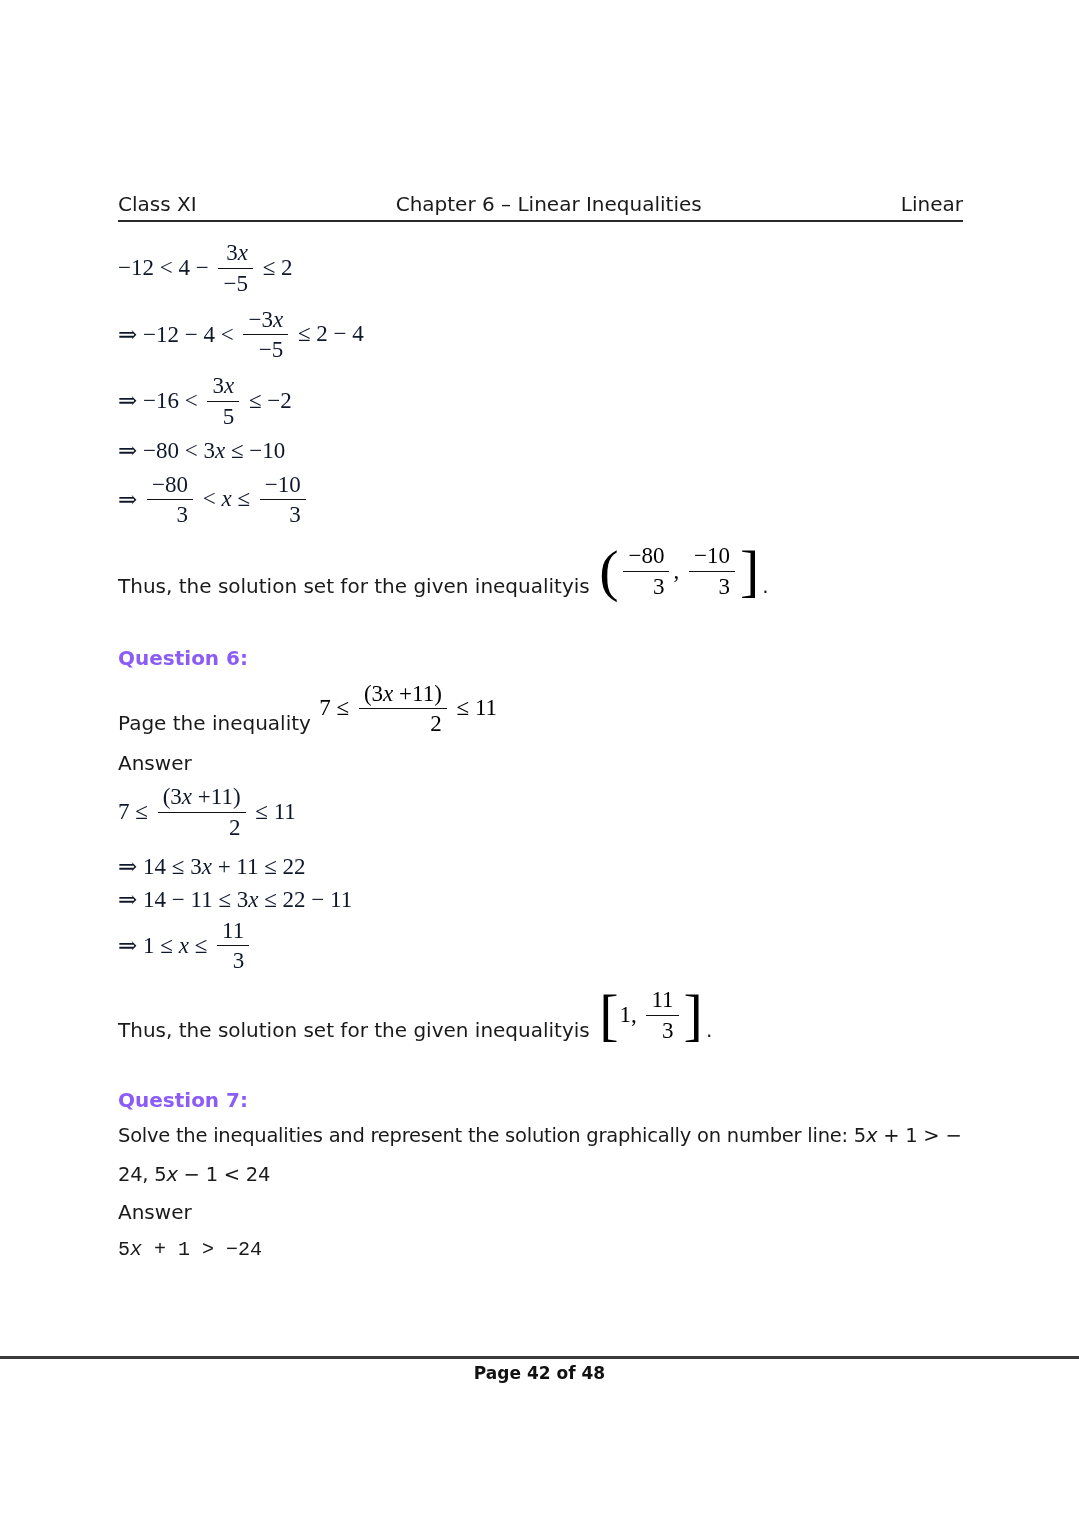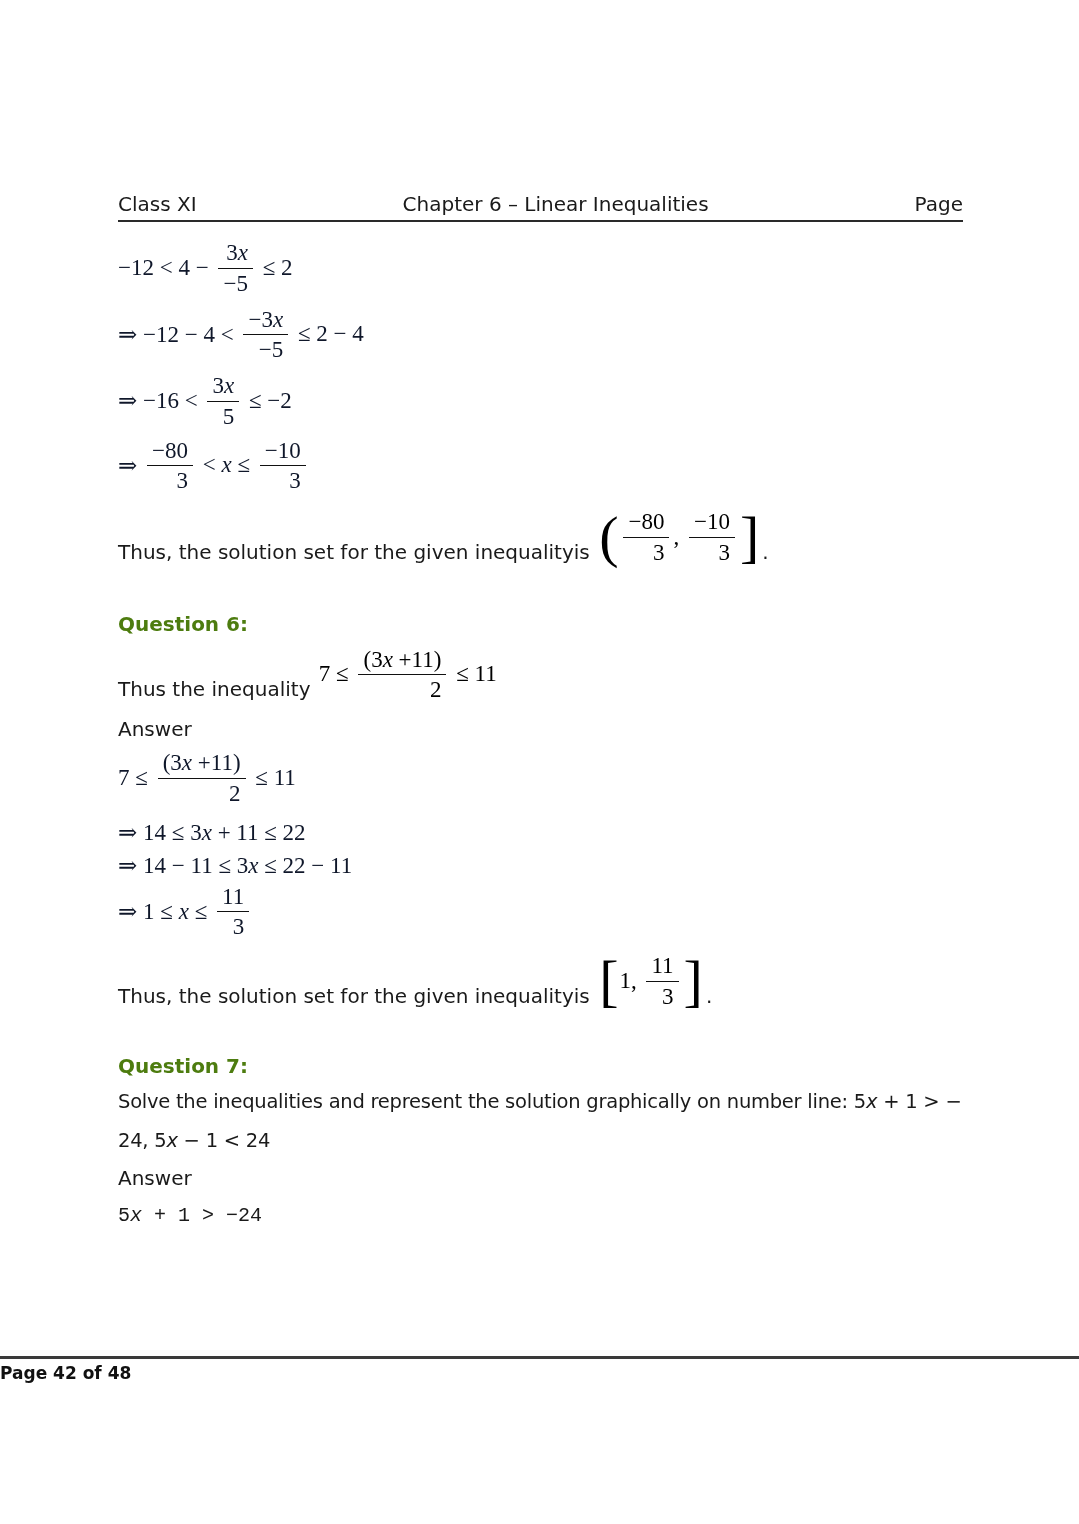--- a/index.html
+++ b/index.html
@@ -32,46 +32,46 @@
   .thus { display:flex; align-items:flex-end; font-size:20px; }
   .thus .sentence { white-space:pre; padding-bottom:2px; }
   .expr {
     display:inline-flex; align-items:center; font-family:"Liberation Serif","DejaVu Serif",serif;
     font-size:23px; color:#000; margin:0 2px;
   }
   .bigbr { font-size:58px; line-height:0.88; font-weight:400; margin:0 1px; }
   .period { padding-bottom:2px; }
 
   
-  .qhead { font-weight:bold; font-size:20px; color:#4d7c0f; }
+  .qhead { font-weight:bold; font-size:20px; color:#8b5cf6; }
   .anslabel { font-size:20px; }
   .pline { font-family:"DejaVu Sans",sans-serif; font-size:19.5px; letter-spacing:-0.25px;
            display:flex; align-items:center; color:#1a1a1a; }
   .sline { font-family:Liberation Mono, monospace; font-size:20px; display:flex; align-items:center; }
 
   
   .mb9{margin-bottom:9px} .mb7{margin-bottom:7px}
   .mt14{margin-top:14px} .mt46{margin-top:46px} .mt10{margin-top:10px}
   .mt8{margin-top:8px} .mt12{margin-top:12px} .mt6{margin-top:6px}
   .mt4{margin-top:4px} .mt44{margin-top:44px}
 
   
   .footer-rule { position:absolute; left:0; top:1356px; width:1079px; height:3px; background:#3a3a3a; }
-  .footer-text { position:absolute; left:0; top:1363px; width:1079px; 
+  .footer-text { position:absolute; left:0; top:1363px; width:1079px; text-align:center;
                  font-size:17px; font-weight:bold; color:#111; }
 </style>
 </head>
 <body>
 
 <div class="page">
 
   <div class="header">
     <span>Class XI</span>
     <span>Chapter 6 – Linear Inequalities</span>
-    <span>Page</span>
+    <span>Linear</span>
   </div>
 
   <div class="content">
 
     <div class="mline mb9">
         <span class="mtext">−12 &lt; 4 − </span>
         <span class="frac">
           <span class="num">3<span class="mv">x</span></span>
           <span class="den">−5</span>
         </span>
@@ -85,20 +85,23 @@
         </span>
         <span class="mtext"> ≤ 2 − 4</span>
       </div>
     <div class="mline mb7">
         <span class="mtext">⇒ −16 &lt; </span>
         <span class="frac">
           <span class="num">3<span class="mv">x</span></span>
           <span class="den">5</span>
         </span>
         <span class="mtext"> ≤ −2</span>
+      </div>
+    <div class="mline mb7">
+        <span class="mtext">⇒ −80 &lt; 3<span class="mv">x</span> ≤ −10</span>
       </div>
     <div class="mline">
         <span class="mtext">⇒ </span>
         <span class="frac">
           <span class="num">−80</span>
           <span class="den">3</span>
         </span>
         <span class="mtext"> &lt; <span class="mv">x</span> ≤ </span>
         <span class="frac">
           <span class="num">−10</span>
@@ -120,21 +123,21 @@
             <span class="den">3</span>
           </span>
           <span class="bigbr">]</span>
         </span>
       <span class="period">.</span>
     </div>
 
     <div class="qhead mt46">Question 6:</div>
 
     <div class="thus mt10">
-      <span class="sentence">Thus the inequality </span>
+      <span class="sentence">Page the inequality </span>
       <span class="expr">
           <span class="mtext">7 ≤ </span>
           <span class="frac">
             <span class="num">(3<span class="mv">x</span> +11)</span>
             <span class="den">2</span>
           </span>
           <span class="mtext"> ≤ 11</span>
         </span>
     </div>
 

